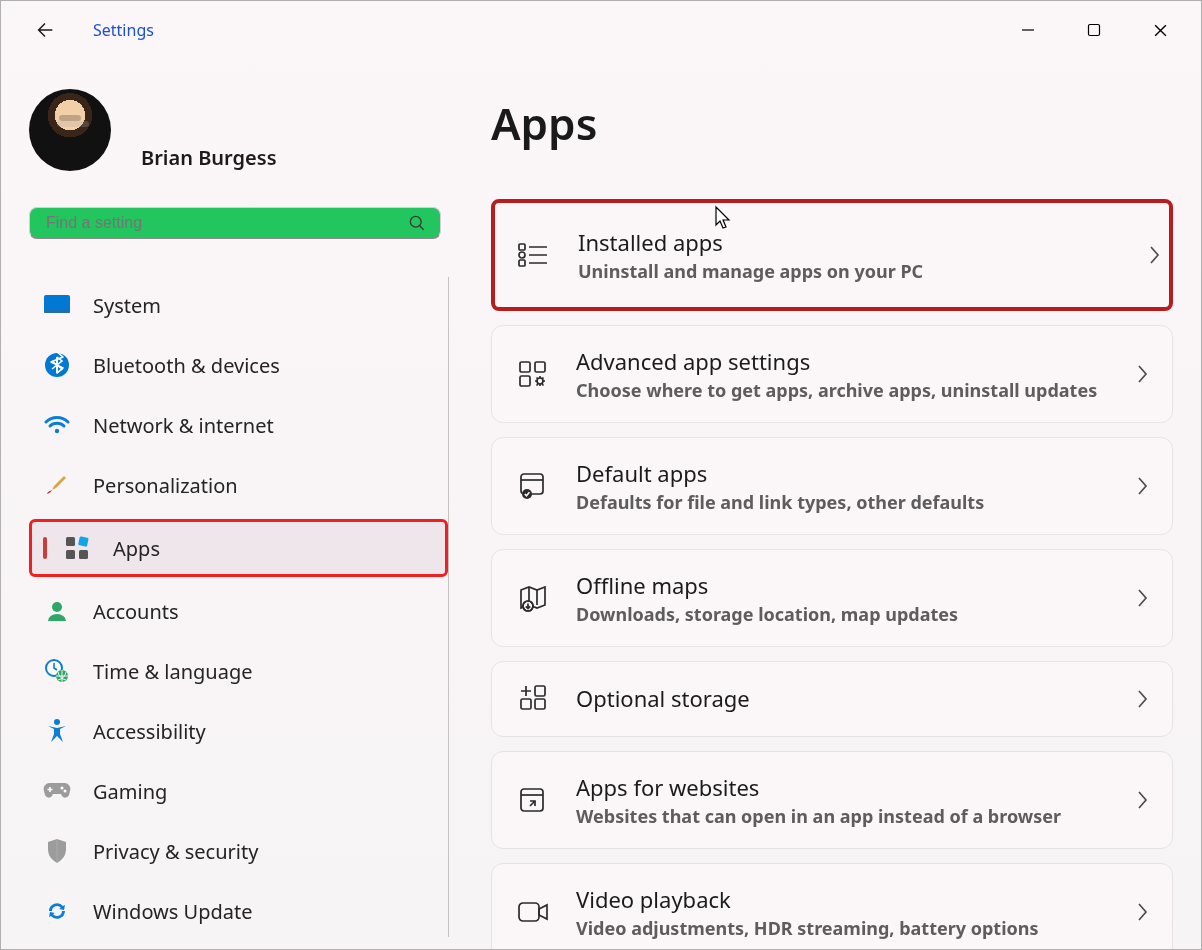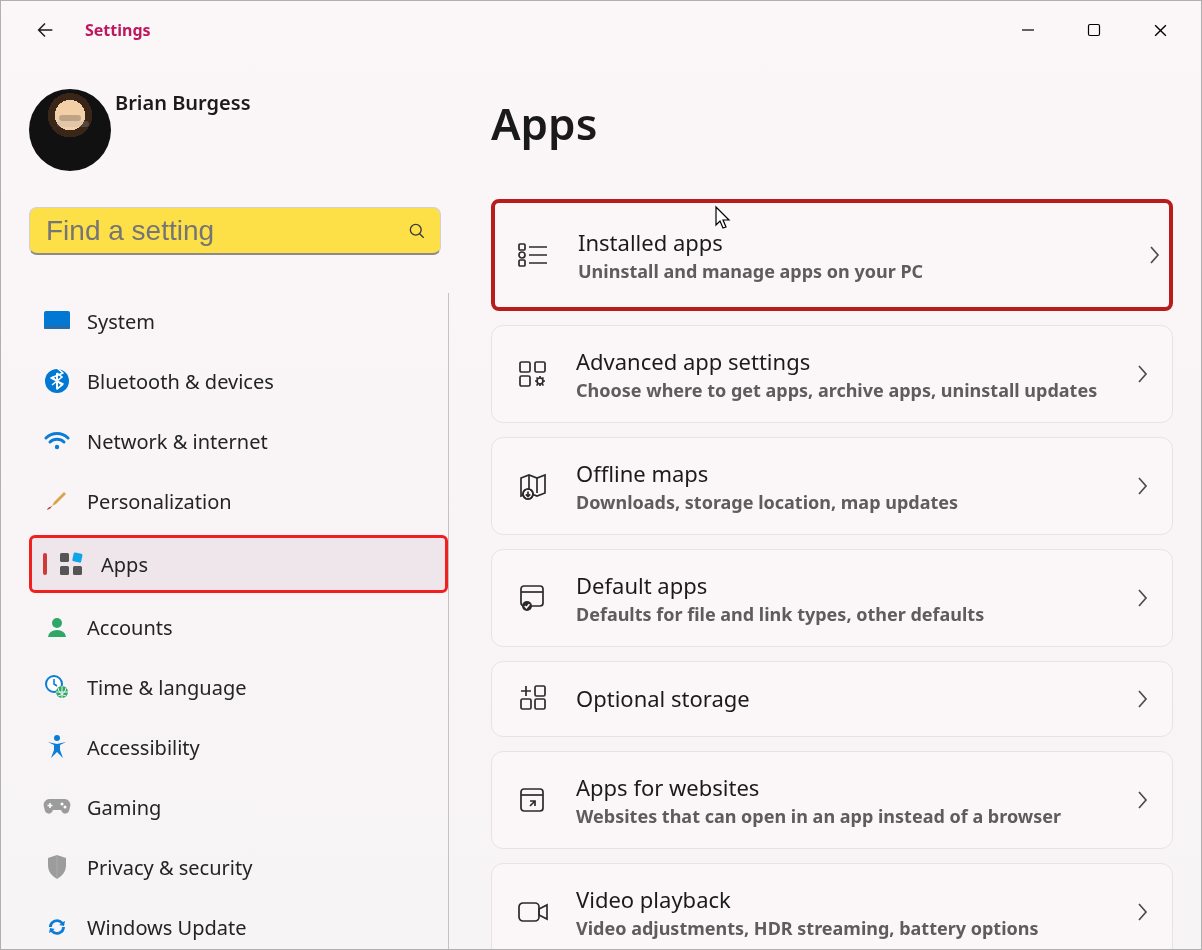--- a/index.html
+++ b/index.html
@@ -18,24 +18,23 @@
       align-items: center;
       height: 58px;
       padding: 0 10px 0 28px;
     }
     .back-btn {
       width: 32px; height: 32px;
       display: flex; align-items: center; justify-content: center;
       cursor: pointer;
     }
     .app-title {
-      margin-left: 24px;
+      margin-left: 32px;
       font-size: 16px;
-      color: #be185d;
-      font-weight: bold;
+      color: #1d4ed8;
     }
     .win-controls {
       margin-left: auto;
       display: flex;
       gap: 20px;
       padding-right: 8px;
     }
     .win-btn {
       width: 46px; height: 32px;
       display: flex; align-items: center; justify-content: center;
@@ -45,22 +44,22 @@
     .content {
       display: flex;
       height: calc(100% - 58px);
     }
     .sidebar {
       width: 460px;
       padding: 30px 10px 0 28px;
     }
     .profile {
       display: flex;
-      align-items: flex-start;
-      gap: 4px;
+      align-items: flex-end;
+      gap: 30px;
       margin-bottom: 36px;
     }
     .avatar {
       width: 82px; height: 82px;
       border-radius: 50%;
       background: radial-gradient(circle at 50% 32%, #f3cfa8 0 22%, #3a2618 22% 32%, #111 32% 100%);
       position: relative;
       overflow: hidden;
     }
     .avatar::after{
@@ -76,44 +75,44 @@
       font-weight: 600;
       color: #1b1b1b;
     }
     .search-wrap {
       position: relative;
       width: 412px;
       margin-bottom: 38px;
     }
     .search-input {
       width: 100%;
-      height: 48px;
+      height: 32px;
       border: 1px solid #d4cfd1;
       border-bottom: 2px solid #8e8a8c;
       border-radius: 8px;
-      background: #fde047;
-      font-size: 28px;
+      background: #22c55e;
+      font-size: 16px;
       color: #5a585a;
       padding: 0 48px 0 16px;
       outline: none;
     }
     .search-icon {
       position: absolute;
       right: 14px; top: 50%;
       transform: translateY(-50%);
     }
     .nav {
       width: 420px;
       border-right: 1px solid #c6c2c4;
       padding-top: 2px;
     }
     .nav-item {
       display: flex;
       align-items: center;
-      gap: 16px;
+      gap: 22px;
       height: 52px;
       padding: 0 8px 0 14px;
       border-radius: 6px;
       margin-bottom: 8px;
       cursor: pointer;
     }
     .nav-item .icon-box {
       width: 28px; height: 28px;
       display:flex; align-items:center; justify-content:center;
       flex-shrink: 0;
@@ -386,20 +385,40 @@
       <span class="chevron">
           <svg width="12" height="20" viewBox="0 0 12 20" fill="none" stroke="#4c4c4c" stroke-width="1.7">
             <path d="M3 2l7 8-7 8"></path>
           </svg>
         </span>
     </div>
 
     <div class="card">
       <span class="icon-box">
           <svg width="30" height="28" viewBox="0 0 30 28" fill="none" stroke="#2b2b2b" stroke-width="1.7">
+            <rect x="3" y="2" width="22" height="20" rx="3"></rect>
+            <path d="M3 8h22"></path>
+            <circle cx="9" cy="22" r="5" fill="#2b2b2b" stroke="none"></circle>
+            <path d="M6.8 22l1.6 1.8 3-3.6" stroke="#fbf7f9" stroke-width="1.6"></path>
+          </svg>
+        </span>
+      <div class="card-text">
+        <div class="card-title">Default apps</div>
+        <div class="card-desc">Defaults for file and link types, other defaults</div>
+      </div>
+      <span class="chevron">
+          <svg width="12" height="20" viewBox="0 0 12 20" fill="none" stroke="#4c4c4c" stroke-width="1.7">
+            <path d="M3 2l7 8-7 8"></path>
+          </svg>
+        </span>
+    </div>
+
+    <div class="card">
+      <span class="icon-box">
+          <svg width="30" height="28" viewBox="0 0 30 28" fill="none" stroke="#2b2b2b" stroke-width="1.7">
             <path d="M3 6l8-3 8 3 8-3v18l-8 3-8-3-8 3z"></path>
             <path d="M11 3v18M19 6v15"></path>
             <circle cx="10" cy="22" r="5" fill="#fbf7f9"></circle>
             <circle cx="10" cy="22" r="5"></circle>
             <path d="M10 19.5v5M7.8 22.3L10 24.5l2.2-2.2"></path>
           </svg>
         </span>
       <div class="card-text">
         <div class="card-title">Offline maps</div>
         <div class="card-desc">Downloads, storage location, map updates</div>
@@ -407,40 +426,20 @@
       <span class="chevron">
           <svg width="12" height="20" viewBox="0 0 12 20" fill="none" stroke="#4c4c4c" stroke-width="1.7">
             <path d="M3 2l7 8-7 8"></path>
           </svg>
         </span>
     </div>
 
     <div class="card">
       <span class="icon-box">
           <svg width="30" height="28" viewBox="0 0 30 28" fill="none" stroke="#2b2b2b" stroke-width="1.7">
-            <rect x="3" y="2" width="22" height="20" rx="3"></rect>
-            <path d="M3 8h22"></path>
-            <circle cx="9" cy="22" r="5" fill="#2b2b2b" stroke="none"></circle>
-            <path d="M6.8 22l1.6 1.8 3-3.6" stroke="#fbf7f9" stroke-width="1.6"></path>
-          </svg>
-        </span>
-      <div class="card-text">
-        <div class="card-title">Default apps</div>
-        <div class="card-desc">Defaults for file and link types, other defaults</div>
-      </div>
-      <span class="chevron">
-          <svg width="12" height="20" viewBox="0 0 12 20" fill="none" stroke="#4c4c4c" stroke-width="1.7">
-            <path d="M3 2l7 8-7 8"></path>
-          </svg>
-        </span>
-    </div>
-
-    <div class="card">
-      <span class="icon-box">
-          <svg width="30" height="28" viewBox="0 0 30 28" fill="none" stroke="#2b2b2b" stroke-width="1.7">
             <rect x="3" y="14" width="10" height="10" rx="1.5"></rect>
             <rect x="17" y="14" width="10" height="10" rx="1.5"></rect>
             <rect x="17" y="1" width="10" height="10" rx="1.5"></rect>
             <path d="M8 1v10M3 6h10"></path>
           </svg>
         </span>
       <div class="card-text">
         <div class="card-title">Optional storage</div>
       </div>
       <span class="chevron">

